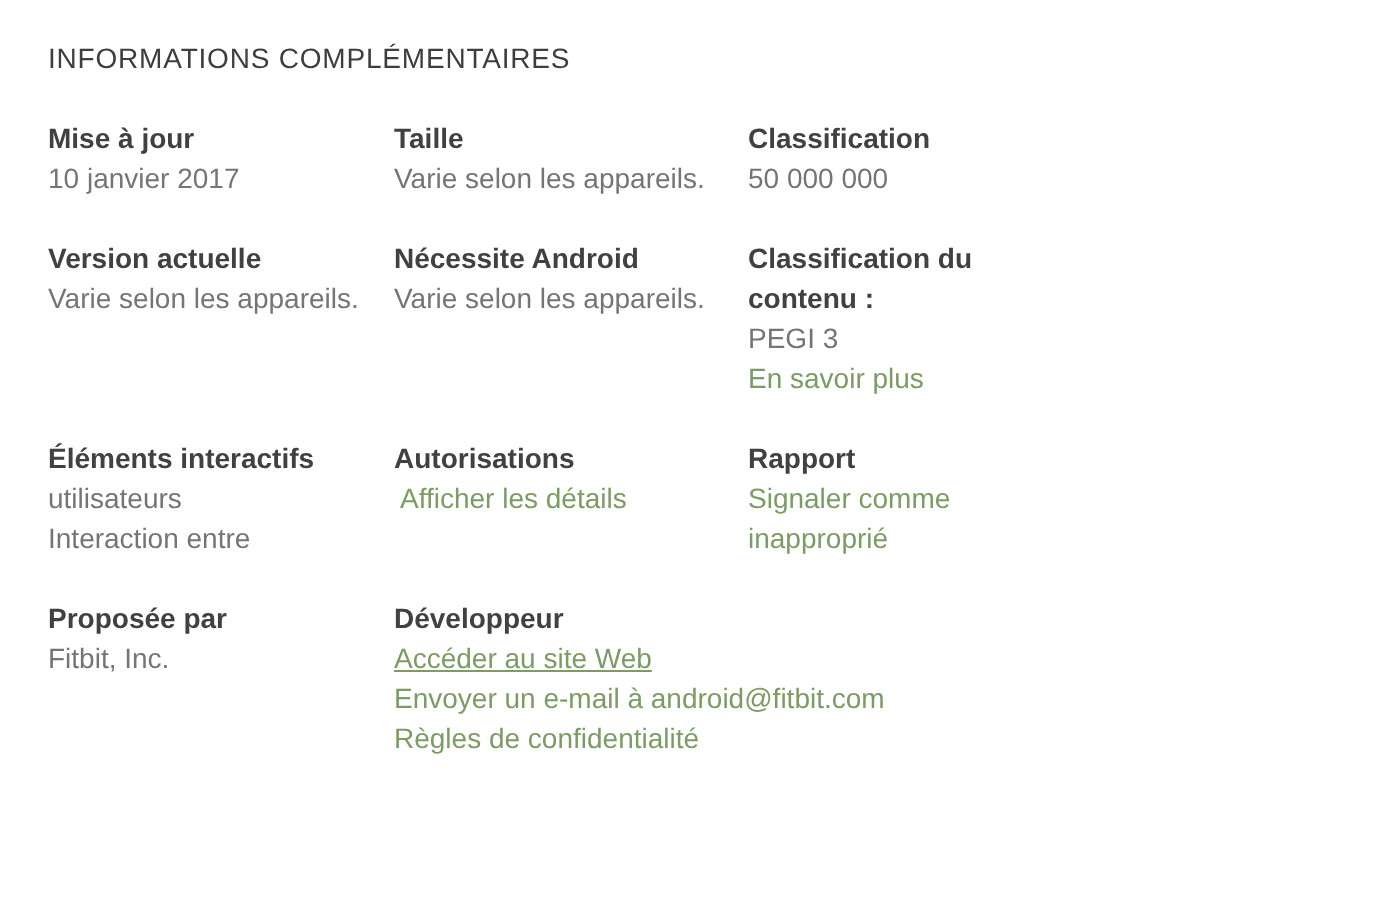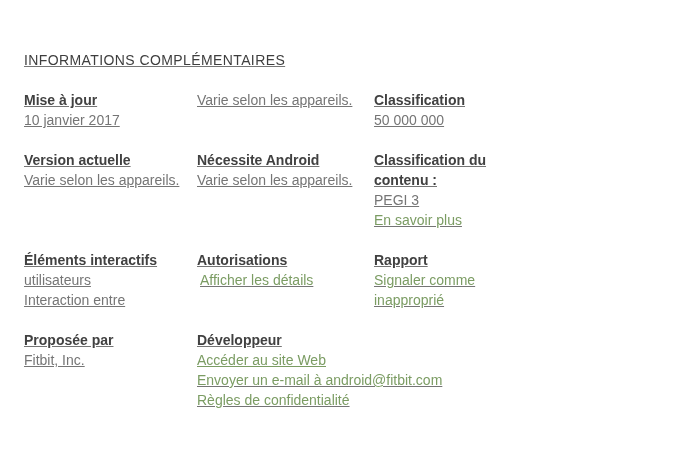--- a/index.html
+++ b/index.html
@@ -5,28 +5,27 @@
   html, body {
     margin: 0;
     padding: 0;
     background: #ffffff;
   }
   .page {
     position: relative;
     width: 688px;
     height: 457px;
     box-sizing: border-box;
-    padding: 50px 14px 0 24px;
+    padding: 19px 14px 0 24px;
     background: #ffffff;
     overflow: hidden;
     font-family: "Liberation Sans", sans-serif;
     font-size: 14px;
     line-height: 20px;
     color: #757575;
-    text-decoration: underline;
   }
   .section-title {
     font-size: 14px;
     font-weight: 500;
     letter-spacing: 0.4px;
     color: #3e3e3e;
     margin: 0 0 20px 0;
     white-space: nowrap;
   }
   .grid-row {
@@ -63,20 +62,21 @@
 <div class="page">
 
   <h2 class="section-title">INFORMATIONS COMPLÉMENTAIRES</h2>
 
   <div class="grid-row">
     <div class="cell">
       <div class="label">Mise à jour</div>
       <div class="line">10 janvier 2017</div>
     </div>
     <div class="cell">
+      <div class="label">Taille</div>
       <div class="line">Varie selon les appareils.</div>
     </div>
     <div class="cell">
       <div class="label">Classification</div>
       <div class="line">50 000 000</div>
     </div>
   </div>
 
   <div class="grid-row">
     <div class="cell">

